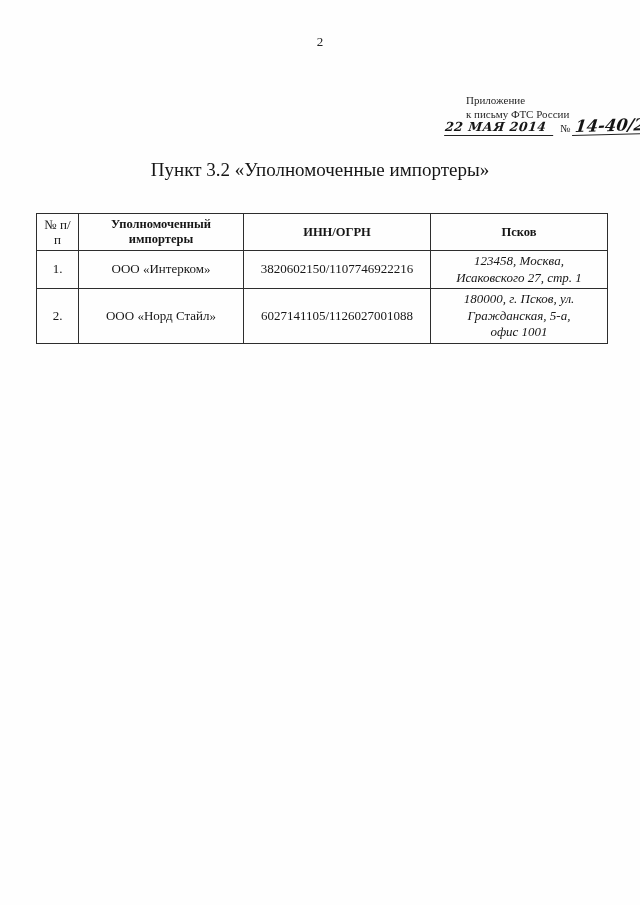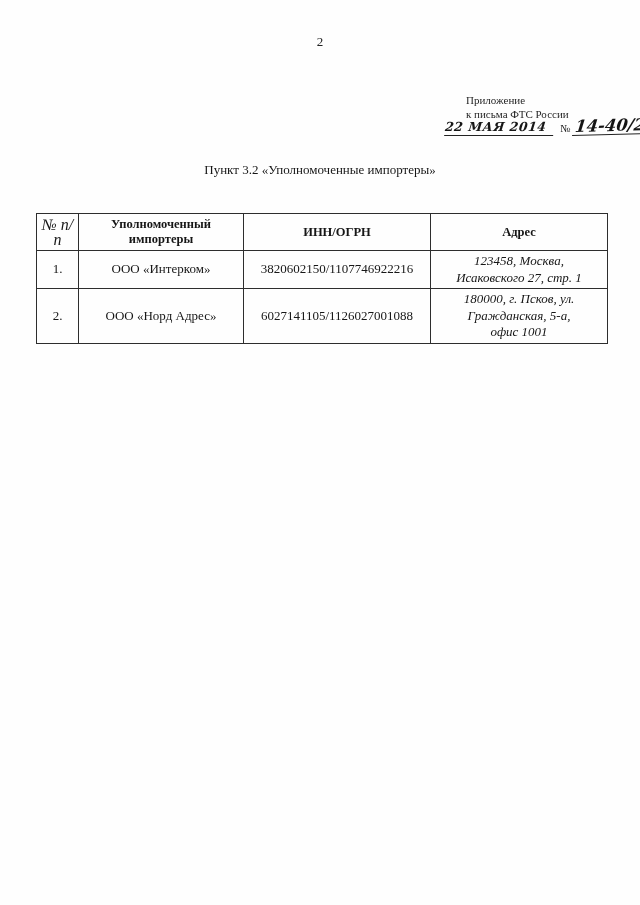--- a/index.html
+++ b/index.html
@@ -67,21 +67,21 @@
     transform-origin: left bottom;
     color: #141414;
   }
 
   
   .doc-title {
     position: absolute;
     top: 161px; left: 0;
     width: 100%;
     text-align: center;
-    font-size: 13px;
+    font-size: 19px;
     line-height: 18.5px;
     color: #161616;
   }
 
   
   .importers-table {
     position: absolute;
     left: 36px; top: 213px;
     width: 571px;
     border-collapse: collapse;
@@ -95,41 +95,41 @@
     vertical-align: middle;
     padding: 2px 4px;
     overflow: hidden;
   }
   .importers-table th {
     font-size: 12.5px;
     line-height: 15px;
     font-weight: bold;
     height: 37px;
   }
-  .importers-table th.col-num { font-weight: normal; font-size: 16px; font-style: italic; }
+  .importers-table th.col-num { font-weight: normal; font-size: 13px; }
   .importers-table td {
     font-size: 13px;
     line-height: 16.5px;
   }
   .row-1 td { height: 37px; }
   .row-2 td { height: 53px; margin-left: 24px; }
   .cell-address { white-space: pre-line; line-height: 16px; font-style: italic; }
   col.c-num      { width: 42px; }
   col.c-importer { width: 165px; }
   col.c-inn      { width: 187px; }
   col.c-address  { width: 177px; }
 </style>
 </head>
 <body>
 
 <div class="page-number">2</div>
 
 <div class="annex-block">
   <div>Приложение</div>
-  <div>к письма ФТС России</div>
+  <div>к письму ФТС России</div>
 </div>
 
 <div class="stamp-line">
   <span class="stamp-date">22 МАЯ 2014</span>
   <span class="number-sign">№</span>
   <span class="number-value">14-40/23527</span>
 </div>
 
 <div class="doc-title">
   <div>Пункт 3.2 «Уполномоченные импортеры»</div>
@@ -140,33 +140,33 @@
     <col class="c-num">
       <col class="c-importer">
       <col class="c-inn">
       <col class="c-address">
   </colgroup>
   <thead>
     <tr>
       <th class="col-num">№ п/п</th>
       <th>Уполномоченный импортеры</th>
       <th>ИНН/ОГРН</th>
-      <th>Адрес</th>
+      <th>Псков</th>
     </tr>
   </thead>
   <tbody>
     <tr class="row-1">
       <td>1.</td>
       <td>ООО «Интерком»</td>
       <td>3820602150/1107746922216</td>
       <td class="cell-address">123458, Москва,
 Исаковского 27, стр. 1</td>
     </tr>
     <tr class="row-2">
       <td>2.</td>
-      <td>ООО «Норд Адрес»</td>
+      <td>ООО «Норд Стайл»</td>
       <td>6027141105/1126027001088</td>
       <td class="cell-address">180000, г. Псков, ул.
 Гражданская, 5-а,
 офис 1001</td>
     </tr>
   </tbody>
 </table>
 
 </body></html>

